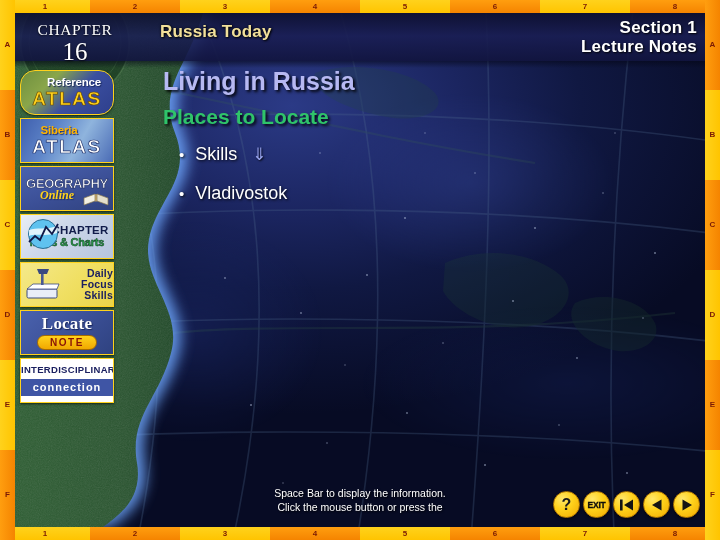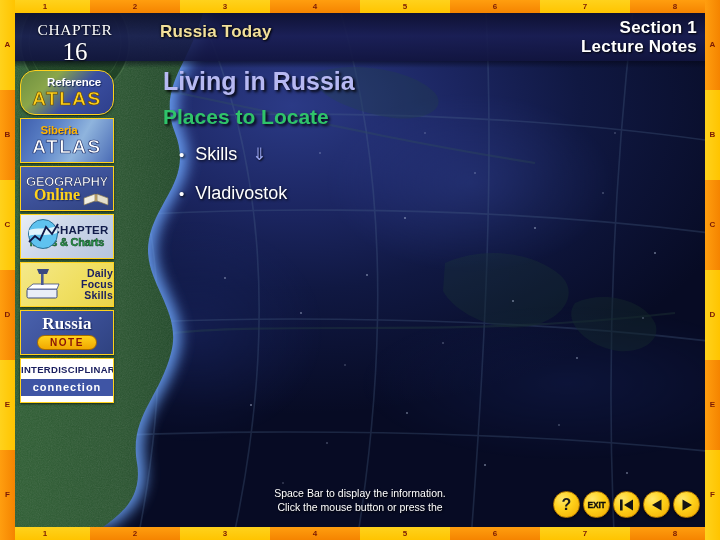--- a/index.html
+++ b/index.html
@@ -119,21 +119,21 @@
 
   .sb-regatlas { background:linear-gradient(120deg,#3f5fae 0%, #5f86c9 35%, #8fb4dd 62%, #4a6bb5 100%); }
   .sb-regatlas .t1 { font-size:11.5px; font-weight:bold; color:#ffb400; letter-spacing:-.2px;
      text-shadow:1px 1px 1px #20306a; line-height:1; margin-left:-16px; }
   .sb-regatlas .t2 { font-size:19px; font-weight:bold; color:#ffffff; letter-spacing:1.5px;
      -webkit-text-stroke:.7px #1f2f68; line-height:1; margin-top:1px; }
 
   .sb-geoonline { background:linear-gradient(160deg,#4a62ae 0%, #3b4f96 55%, #30427f 100%); }
   .sb-geoonline .t1 { font-size:13px; font-weight:bold; color:#ffffff; letter-spacing:-.3px;
      -webkit-text-stroke:.6px #1d2a5c; line-height:1; }
-  .sb-geoonline .t2 { font-family:"Liberation Serif", serif; font-size:16px;
+  .sb-geoonline .t2 { font-family:"Liberation Serif", serif; font-style:italic; font-size:12px;
      font-weight:bold; color:#ffd21c; line-height:1; margin-top:-1px; margin-right:20px;
      text-shadow:1px 1px 1px #20306a; }
   .book { position:absolute; right:4px; bottom:2px; width:26px; height:17px; z-index:4; }
 
   .sb-maps { background:linear-gradient(135deg,#e9eef6 0%, #cfd9ea 38%, #b6c4de 100%); }
   .sb-maps .t1 { font-size:11.5px; font-weight:bold; color:#111c4a; letter-spacing:.2px;
      line-height:1; margin-left:26px; }
   .sb-maps .t2 { font-size:11px; font-weight:bold; color:#2aa04a; letter-spacing:-.2px;
      line-height:1; margin-top:1px; -webkit-text-stroke:.5px #0d3d1d; }
   .mapglobe { position:absolute; left:3px; top:3px; width:40px; height:34px; z-index:4; }
@@ -374,21 +374,21 @@
         </svg>
         <div class="lbl">
           <div class="t">Daily</div>
           <div class="t">Focus</div>
           <div class="t">Skills</div>
         </div>
       </div>
 
       <div class="sbtn sb-culture">
         <div class="lbl">
-          <div class="t1">Russia</div>
+          <div class="t1">Locate</div>
           <div class="t2">NOTE</div>
         </div>
       </div>
 
       <div class="sbtn sb-interdis">
         <div class="lbl">
           <div class="t1">INTERDISCIPLINARY</div>
           <div class="t2row">
             <div class="t2">connection</div>
           </div>

